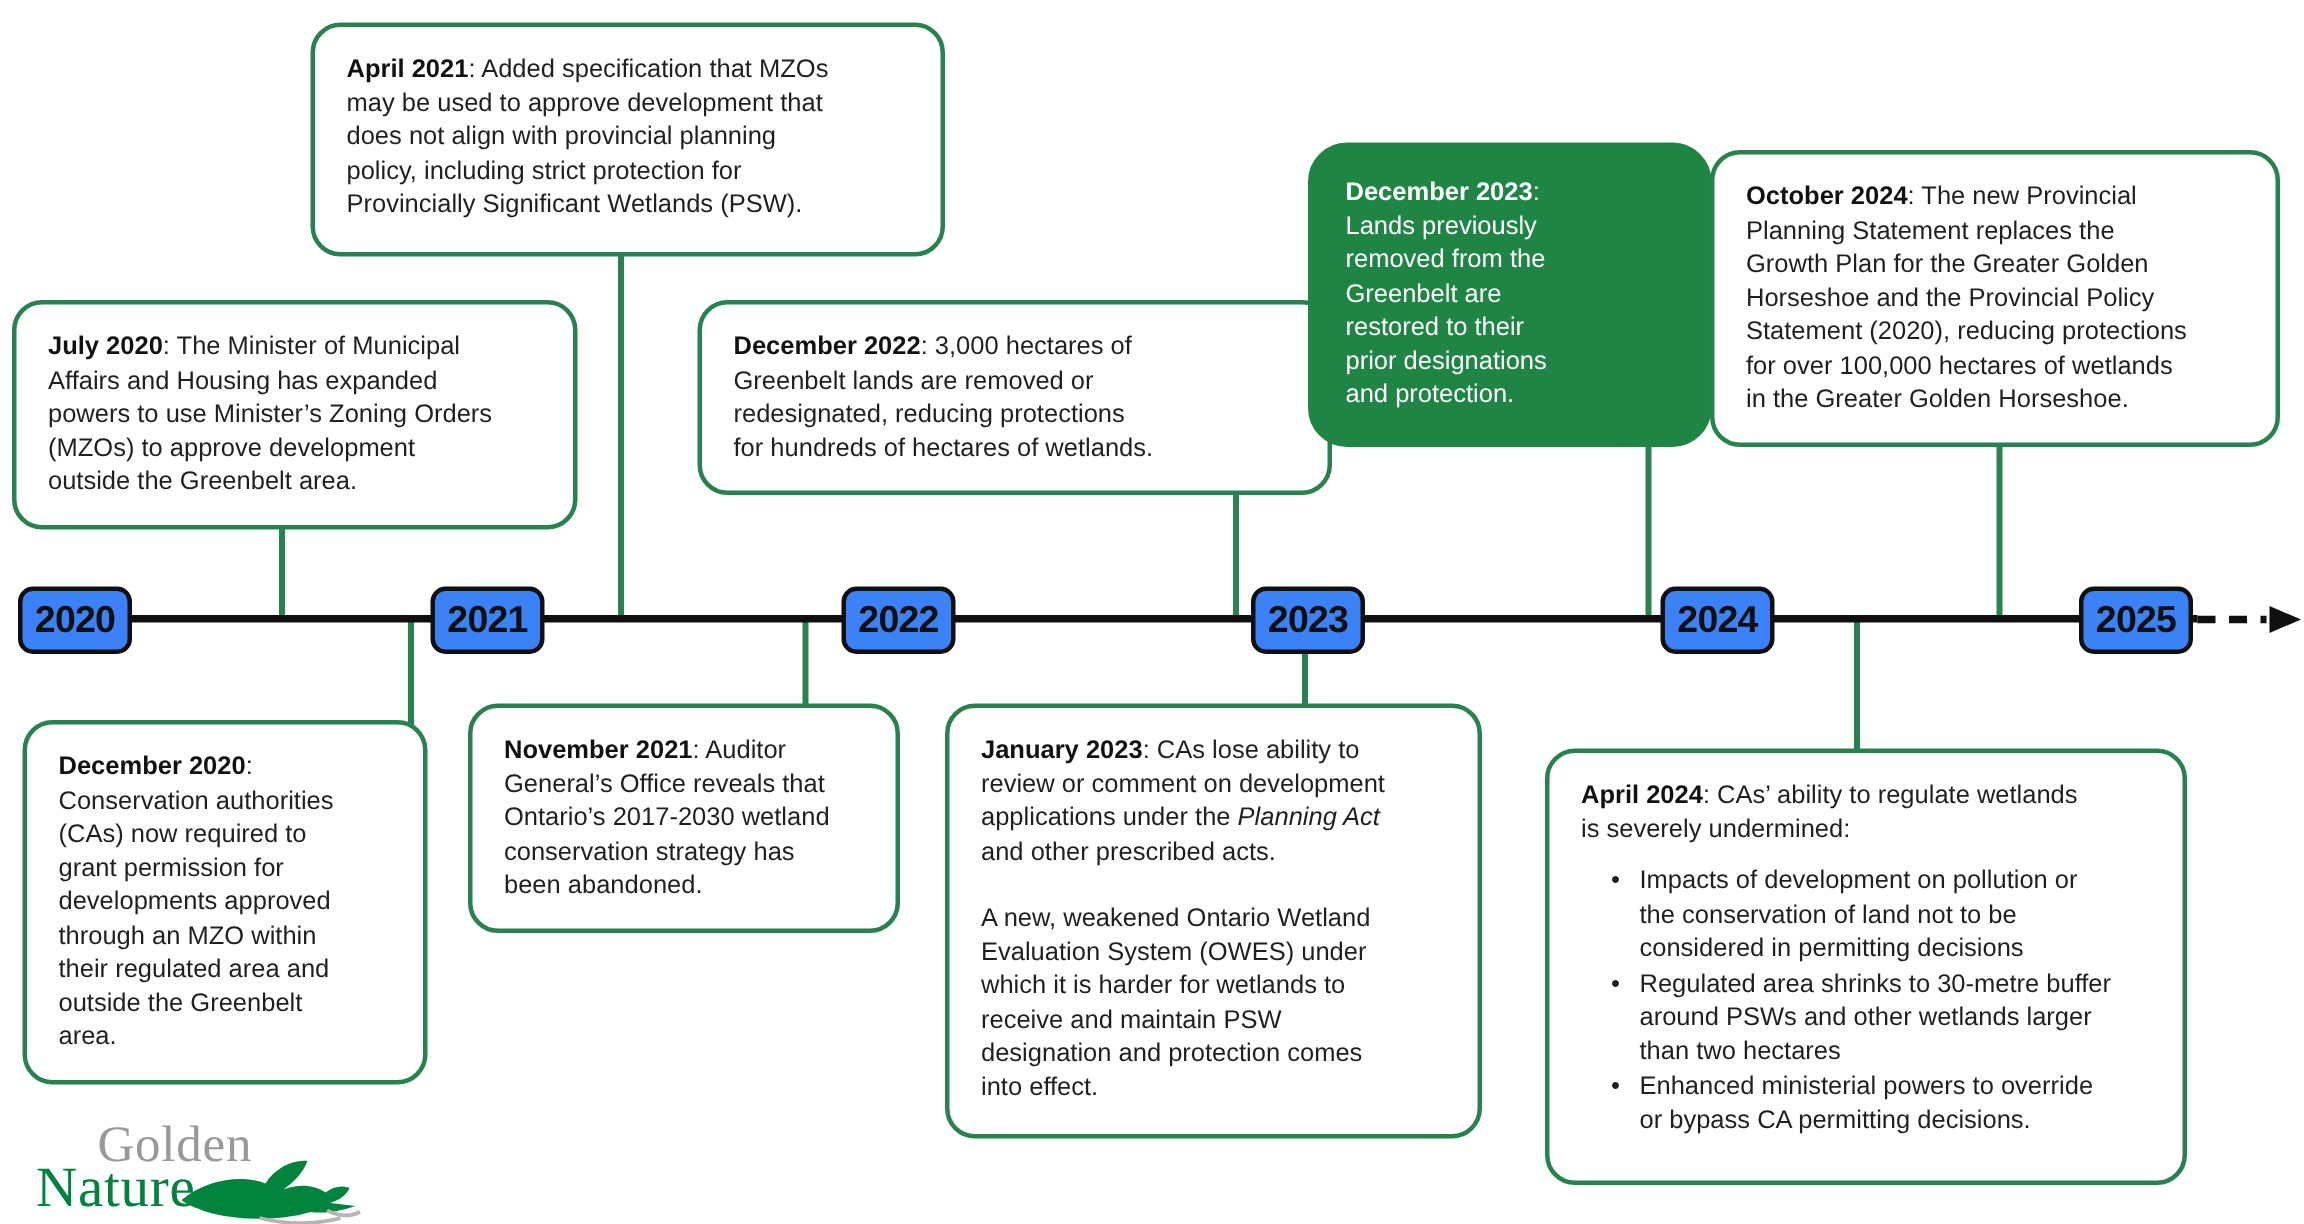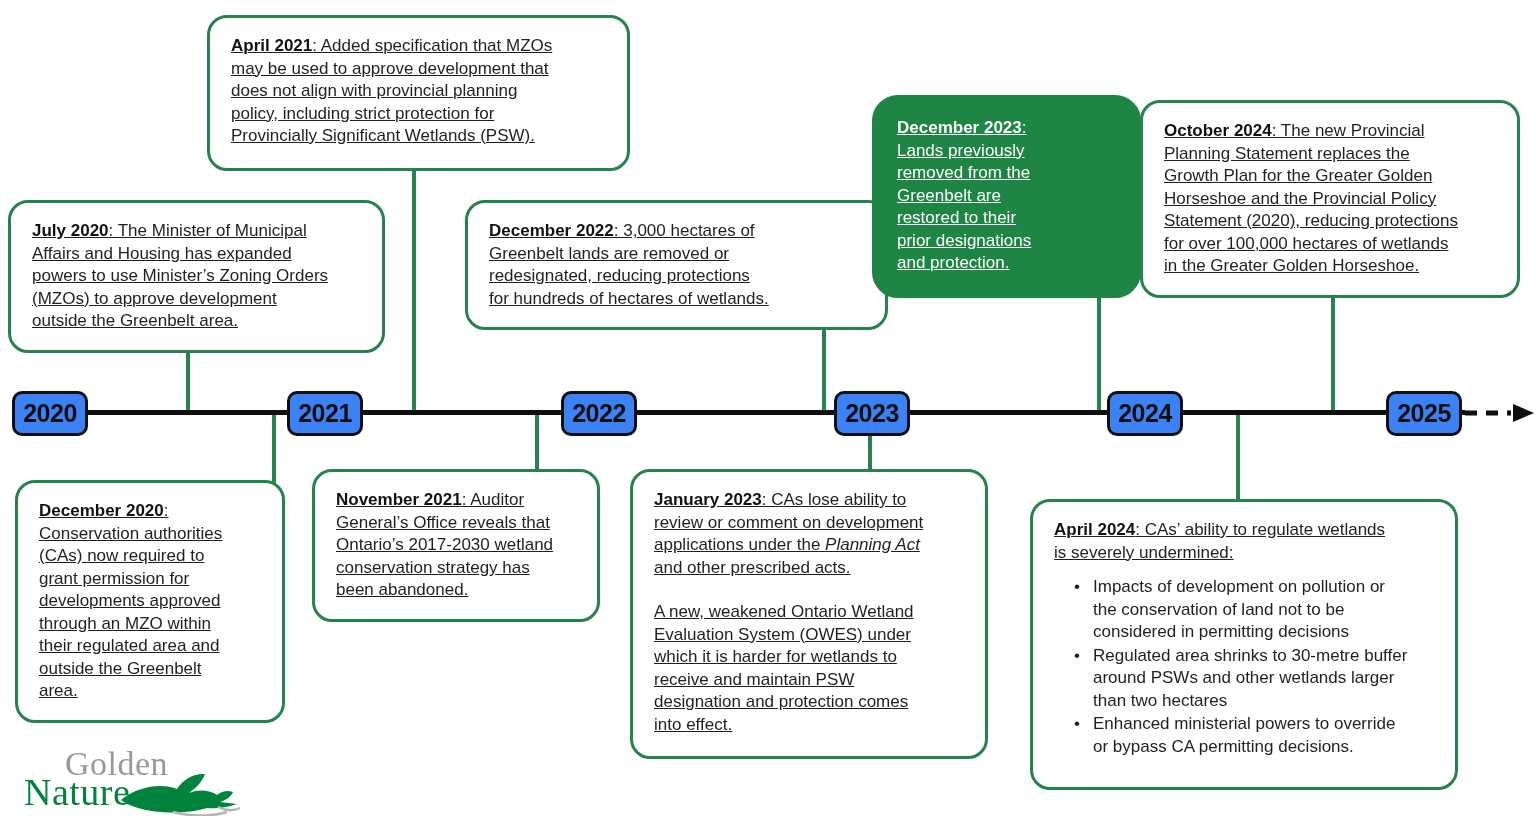--- a/index.html
+++ b/index.html
@@ -18,21 +18,21 @@
     transform:translateX(-50%);z-index:3;
   }
   
   .conn{position:absolute;width:4px;background:#28824e;z-index:1;}
   
   .box{
     position:absolute;box-sizing:border-box;background:#fff;
     border:3.5px solid #28824e;border-radius:20px;
     padding:17px 21px;font-size:17px;line-height:22.5px;z-index:3;
   }
-  .box p{margin:0;white-space:pre-line;text-decoration:underline;}
+  .box p{margin:0;white-space:pre-line;}
   .box p + p{margin-top:22px;}
   .box b{font-weight:bold;color:#111;}
   .box i{font-style:italic;}
   .box.green{background:#1f8545;border-color:#1f8545;color:#ffffff;border-radius:26px;padding:19px 22px;}
   .box.green b{color:#ffffff;}
   .box ul{margin:12px;padding:0;list-style:none;}
   .box li{position:relative;padding-left:27px;white-space:pre-line;margin-top:1px;}
   .box li::before{content:"\2022";position:absolute;left:8px;top:0;}
   
   .logo{position:absolute;left:10px;top:744px;width:240px;height:70px;z-index:3;font-family:"Liberation Serif","DejaVu Serif",serif;}

